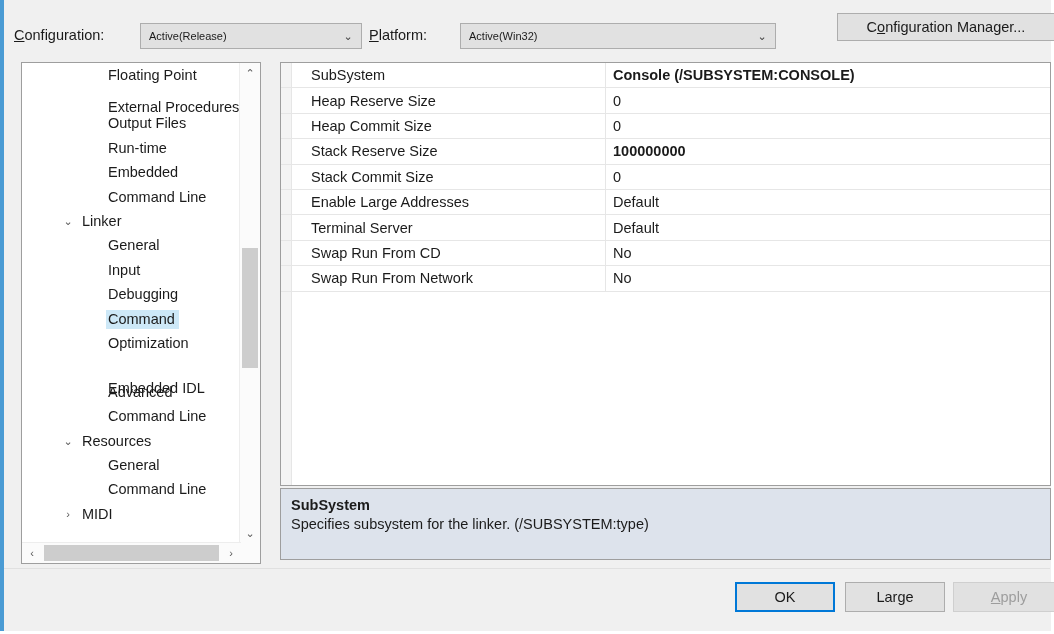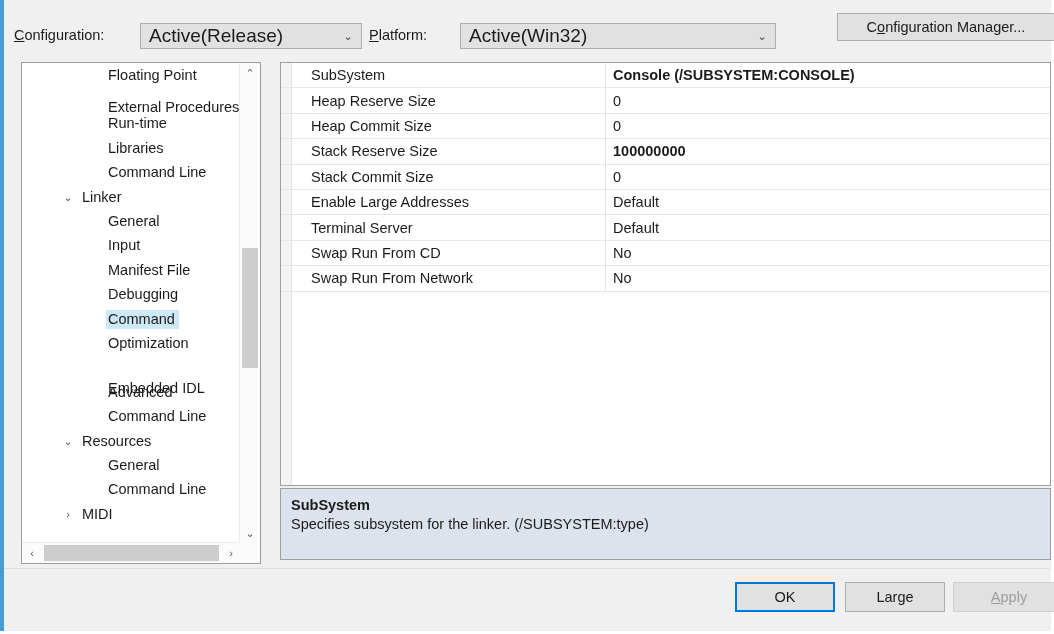--- a/index.html
+++ b/index.html
@@ -23,21 +23,21 @@
   .lbl u{text-decoration:underline;}
   #cfg-label{left:10px;top:27px;}
   #plat-label{left:365px;top:27px;}
 
   .combo{
     position:absolute;height:26px;
     background:#e1e1e1;border:1px solid #adadad;
     box-sizing:border-box;
     display:flex;align-items:center;
   }
-  .combo .cval{padding-left:8px;font-size:19px;color:#1b1b1b;flex:1;
+  .combo .cval{padding-left:8px;font-size:11px;color:#1b1b1b;flex:1;
                overflow:hidden;white-space:nowrap;}
   .combo .carrow{width:26px;display:flex;align-items:center;justify-content:center;
                  color:#444;font-size:11px;}
   #cfg-combo{left:136px;top:23px;width:222px;}
   #plat-combo{left:456px;top:23px;width:316px;}
 
   .btn{
     background:#e1e1e1;border:1px solid #adadad;box-sizing:border-box;
     font-family:"Liberation Sans", sans-serif;font-size:14.5px;color:#1b1b1b;
     display:flex;align-items:center;justify-content:center;
@@ -139,40 +139,40 @@
 
 <div class="tree-panel">
   <div class="tree-clip" id="tree-clip">
       <div class="tnode">
         <span class="tlabel" style="margin-left: 84px;">Floating Point</span>
       </div>
       <div class="tnode">
         <span class="tlabel" style="margin-left: 84px; margin-top: 16px;">External Procedures</span>
       </div>
       <div class="tnode">
+        <span class="tlabel" style="margin-left: 84px;">Output Files</span>
+      </div>
+      <div class="tnode">
         <span class="tlabel" style="margin-left: 84px;">Run-time</span>
       </div>
       <div class="tnode">
-        <span class="tlabel" style="margin-left: 84px;">Libraries</span>
+        <span class="tlabel" style="margin-left: 84px;">Embedded</span>
       </div>
       <div class="tnode">
         <span class="tlabel" style="margin-left: 84px;">Command Line</span>
       </div>
       <div class="tnode">
         <span class="tchev" style="margin-left: 38px;">⌄</span>
         <span class="tlabel" style="margin-left: 4px;">Linker</span>
       </div>
       <div class="tnode">
         <span class="tlabel" style="margin-left: 84px;">General</span>
       </div>
       <div class="tnode">
         <span class="tlabel" style="margin-left: 84px;">Input</span>
-      </div>
-      <div class="tnode">
-        <span class="tlabel" style="margin-left: 84px;">Manifest File</span>
       </div>
       <div class="tnode">
         <span class="tlabel" style="margin-left: 84px;">Debugging</span>
       </div>
       <div class="tnode sel">
         <span class="tlabel" style="margin-left: 84px;">Command</span>
       </div>
       <div class="tnode">
         <span class="tlabel" style="margin-left: 84px;">Optimization</span>
       </div>

